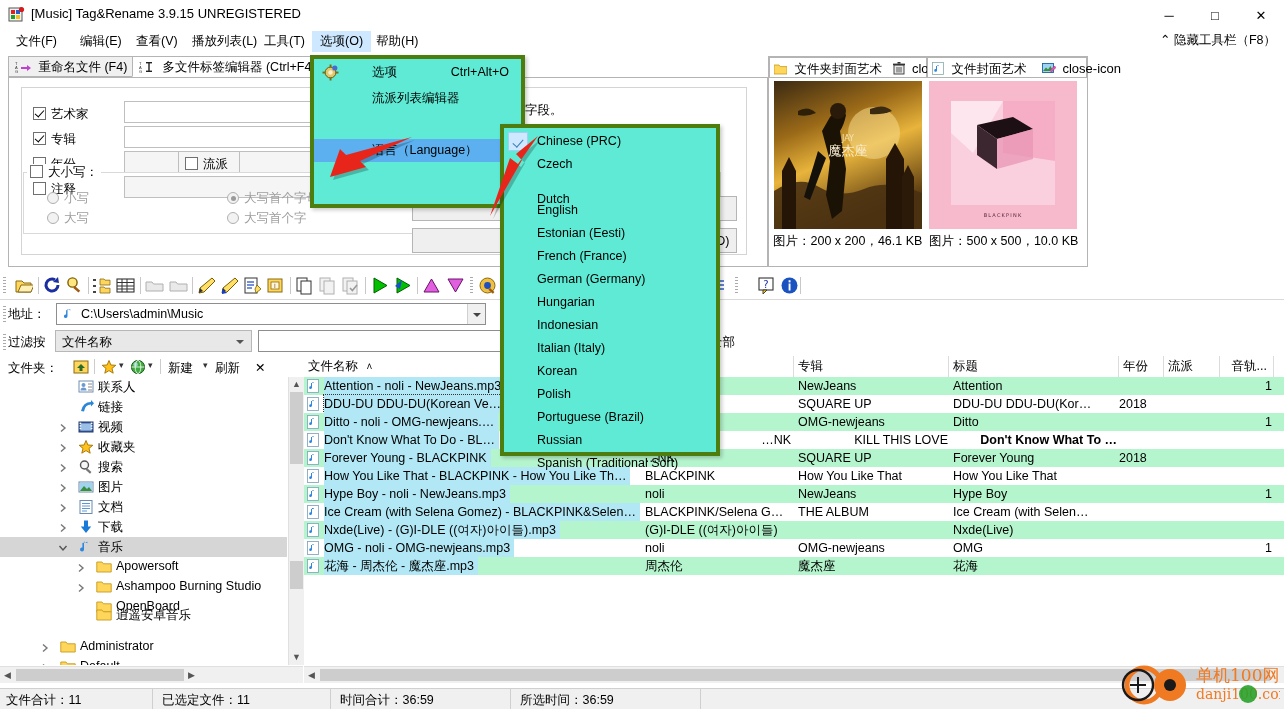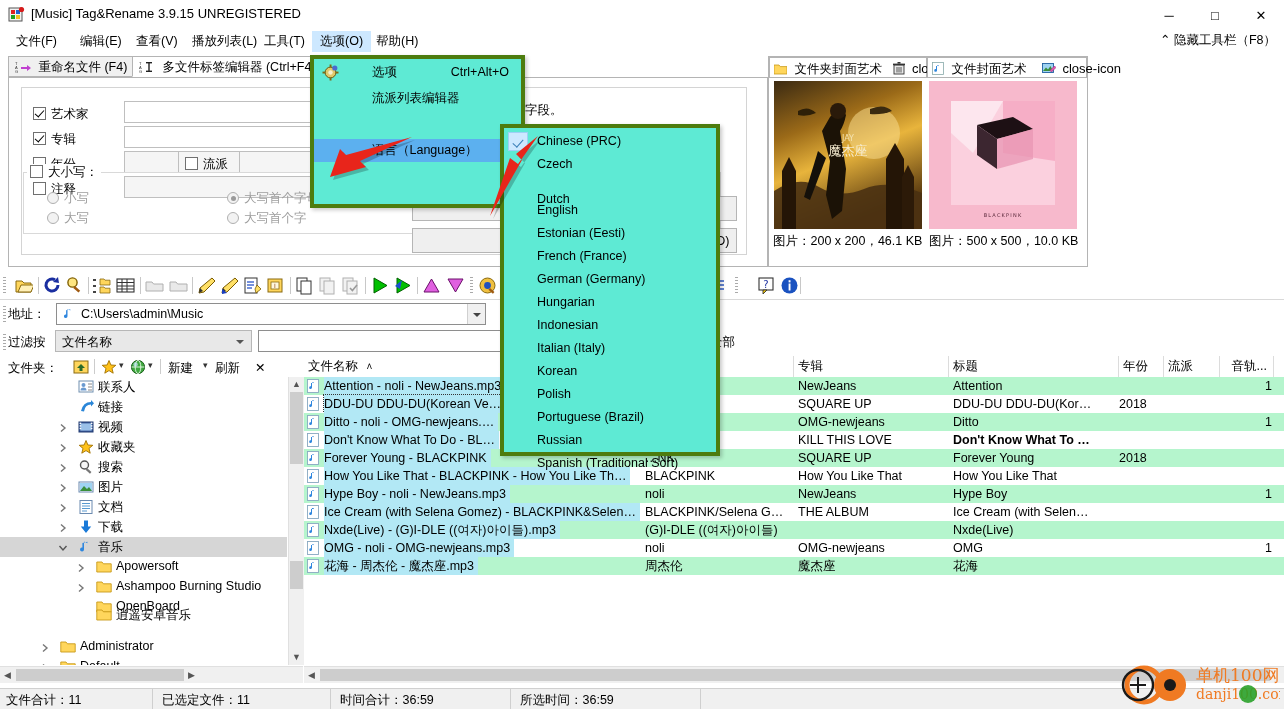--- a/index.html
+++ b/index.html
@@ -706,21 +706,21 @@
           <div class="lcell" style="left: 494px; width: 150px;">OMG-newjeans</div>
           <div class="lcell" style="left: 649px; width: 164px;">Ditto</div>
           <div class="lcell" style="left: 815px; width: 42px;"></div>
           <div class="lcell" style="left: 860px; width: 52px;"></div>
           <div class="lcell r" style="left: 900px; width: 68px;">1</div>
           <div class="noteico"><svg viewBox="0 0 13 14" width="13" height="14">
               <rect x="0.5" y="0.5" width="11" height="13" fill="#fff" stroke="#88a8c0" stroke-width=".9"></rect>
               <path d="M5 3 v5.6 a1.4 1.4 0 1 1 -1 -1.3 V4 l3 -0.7 v0.9 z" fill="#2e86de"></path>
             </svg></div>
         </div>
-        <div class="lrow" style="top: 75px;">
+        <div class="lrow" style="top: 75px; text-align: right;">
           <div class="lcell" style="left: 20px; width: auto; background: rgb(178, 232, 245); padding-right: 4px;">Don't Know What To Do - BL…</div>
           <div class="lcell" style="left: 341px; width: 146px;">…NK</div>
           <div class="lcell" style="left: 494px; width: 150px;">KILL THIS LOVE</div>
           <div class="lcell" style="left: 649px; width: 164px; font-weight: bold;">Don't Know What To …</div>
           <div class="lcell" style="left: 815px; width: 42px;"></div>
           <div class="lcell" style="left: 860px; width: 52px;"></div>
           <div class="lcell r" style="left: 900px; width: 68px;"></div>
           <div class="noteico"><svg viewBox="0 0 13 14" width="13" height="14">
               <rect x="0.5" y="0.5" width="11" height="13" fill="#fff" stroke="#88a8c0" stroke-width=".9"></rect>
               <path d="M5 3 v5.6 a1.4 1.4 0 1 1 -1 -1.3 V4 l3 -0.7 v0.9 z" fill="#2e86de"></path>

